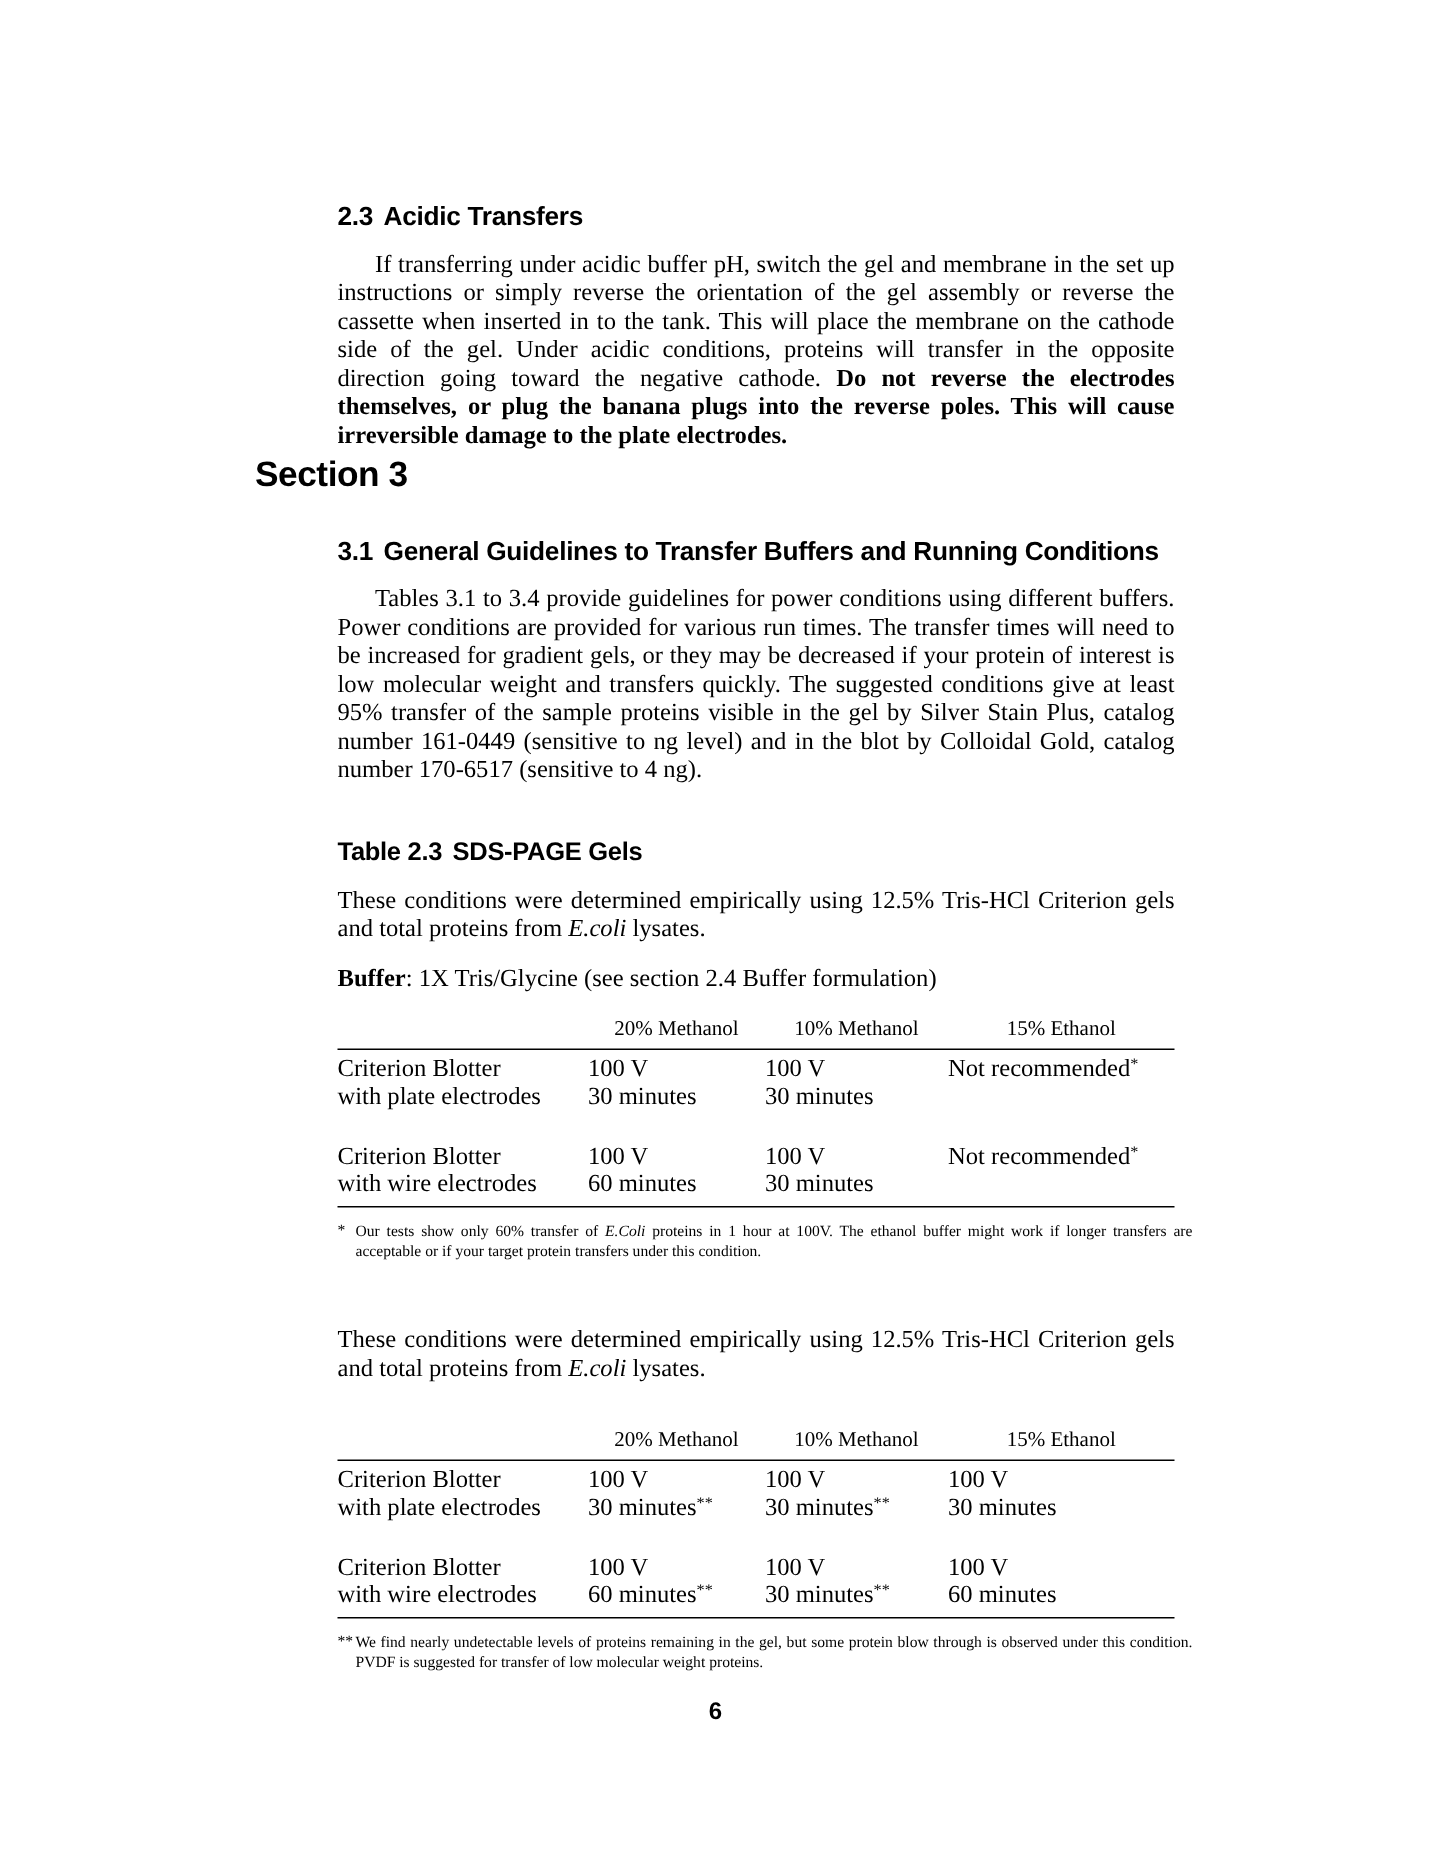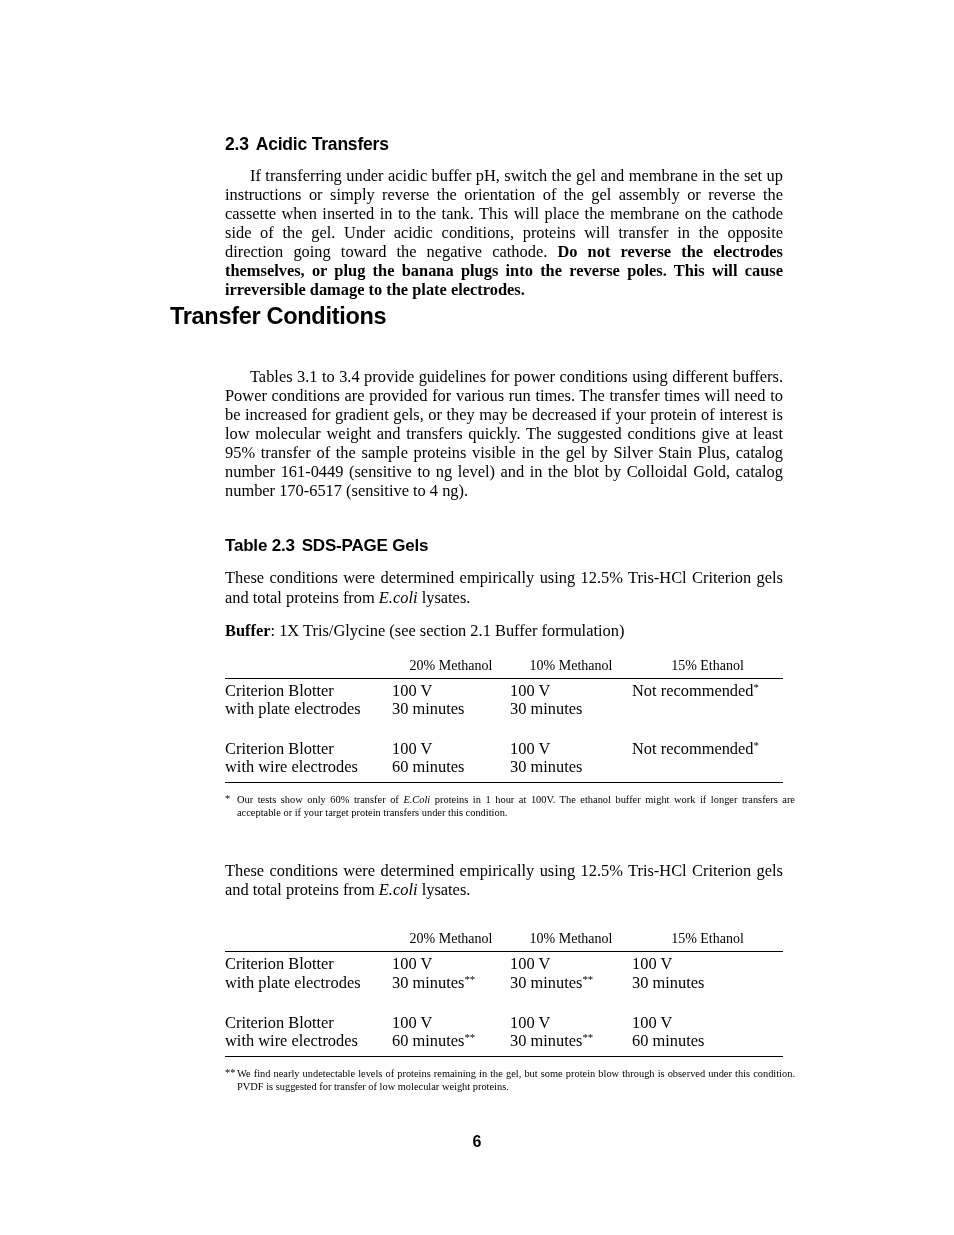--- a/index.html
+++ b/index.html
@@ -160,35 +160,36 @@
 
 <div class="page">
 
   <div class="content">
     <h2 class="h-sub"><span class="num">2.3</span><span>Acidic Transfers</span></h2>
     <div class="sp-10"></div>
     <p class="body indent"><span>If transferring under acidic buffer pH, switch the gel and membrane in the set up instructions or simply reverse the orientation of the gel assembly or reverse the cassette when inserted in to the tank. This will place the membrane on the cathode side of the gel. Under acidic conditions, proteins will transfer in the opposite direction going toward the negative cathode. </span><span class="b">Do not reverse the electrodes themselves, or plug the banana plugs into the reverse poles. This will cause irreversible damage to the plate electrodes.</span></p>
   </div>
 
   <div class="section-block">
-    <div class="h-section">Transfer Conditions</div>
+    <div class="h-section">Section 3</div>
 
     <div class="sp-26"></div>
 
     <div style="margin-left:55px; width:558px;">
+      <h2 class="h-sub"><span class="num">3.1</span><span>General Guidelines to Transfer Buffers and Running Conditions</span></h2>
       <div class="sp-10"></div>
       <p class="body indent">Tables 3.1 to 3.4 provide guidelines for power conditions using different buffers. Power conditions are provided for various run times. The transfer times will need to be increased for gradient gels, or they may be decreased if your protein of interest is low molecular weight and transfers quickly. The suggested conditions give at least 95% transfer of the sample proteins visible in the gel by Silver Stain Plus, catalog number 161-0449 (sensitive to ng level) and in the blot by Colloidal Gold, catalog number 170-6517 (sensitive to 4 ng).</p>
 
       <div class="sp-36"></div>
 
       <h3 class="h-table"><span class="num">Table 2.3</span><span>SDS-PAGE Gels</span></h3>
       <div class="sp-12"></div>
       <p class="body"><span>These conditions were determined empirically using 12.5% Tris-HCl Criterion gels and total proteins from </span><span class="i">E.coli</span><span> lysates.</span></p>
       <div class="sp-14"></div>
-      <p class="body"><span class="b">Buffer</span><span>: 1X Tris/Glycine (see section 2.1 Buffer formulation)</span></p>
+      <p class="body"><span class="b">Buffer</span><span>: 1X Tris/Glycine (see section 2.4 Buffer formulation)</span></p>
       <div class="sp-18"></div>
 
       <table class="cond">
         <thead>
           <tr>
             <th class="col-label"></th>
             <th class="col-a">20% Methanol</th>
             <th class="col-b">10% Methanol</th>
             <th class="col-c">15% Ethanol</th>
           </tr>

